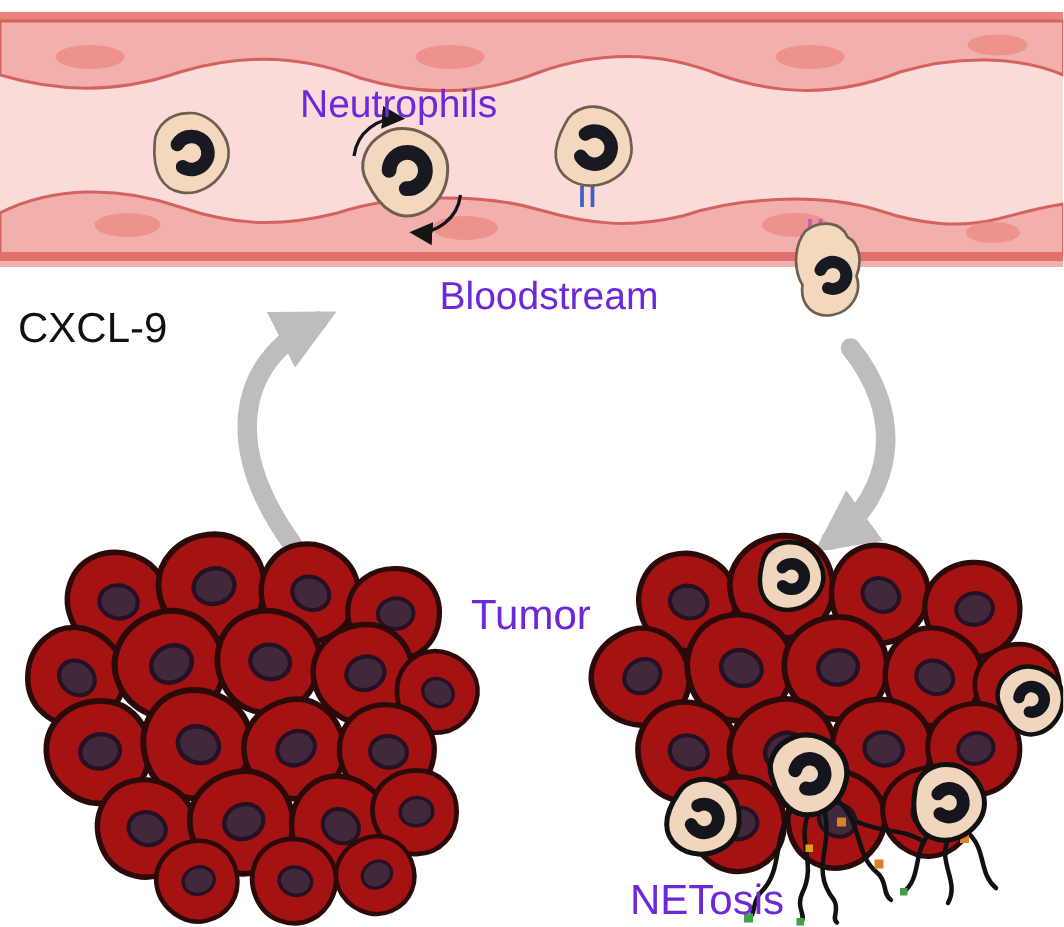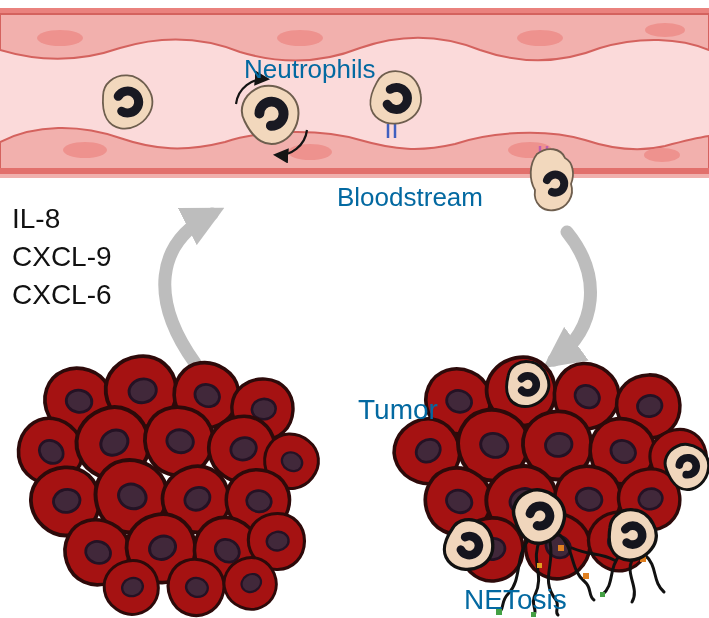--- a/index.html
+++ b/index.html
@@ -5,21 +5,21 @@
   html,body{margin:0;padding:0;background:#ffffff;}
   .canvas{
     position:relative;
     width:709px;height:618px;
     background:#ffffff;
     overflow:hidden;
     font-family:"Liberation Sans", sans-serif;
     color:#111;
   }
   .diagram-svg{position:absolute;left:0;top:0;z-index:1;}
-  .lbl{position:absolute;z-index:2;white-space:nowrap;color:#0369a1;margin-left:44px;}
+  .lbl{position:absolute;z-index:2;white-space:nowrap;color:#6d28d9;}
   .lbl-neutrophils{left:200px;top:54px;font-size:26px;}
   .lbl-bloodstream{left:293px;top:182px;font-size:26px;}
   .lbl-tumor{left:314px;top:394px;font-size:28px;}
   .lbl-netosis{left:420px;top:584px;font-size:28px;}
   .cytokine-list{position:absolute;left:12px;top:200px;z-index:2;font-size:28px;line-height:38px;}
   .cytokine-list div{height:38px;}
 </style>
 </head>
 <body>
 
@@ -183,20 +183,18 @@
     </g>
     <g transform="translate(632,537) rotate(15) scale(0.95)">
       <use href="#neut2"></use>
     </g>
   </svg>
 
   <div class="lbl lbl-neutrophils">Neutrophils</div>
   <div class="lbl lbl-bloodstream">Bloodstream</div>
 
   <div class="cytokine-list">
-    <div>IL-8</div>
     <div>CXCL-9</div>
-    <div>CXCL-6</div>
   </div>
 
   <div class="lbl lbl-tumor">Tumor</div>
   <div class="lbl lbl-netosis">NETosis</div>
 </div>
 
 </body></html>

